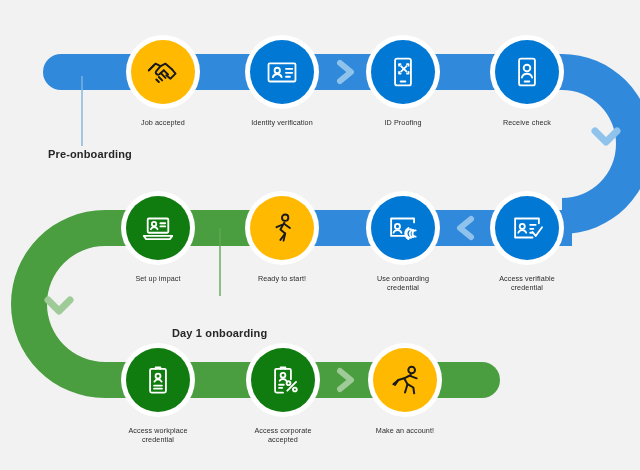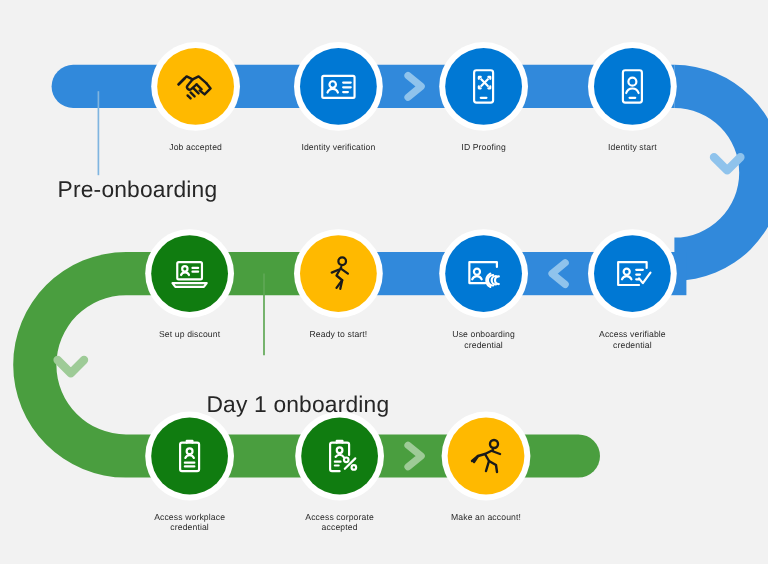--- a/index.html
+++ b/index.html
@@ -34,22 +34,22 @@
     font-size:7.2px;
     line-height:9px;
     letter-spacing:0.1px;
     white-space:pre-line;
     width:84px;
   }
 
   .section-label{
     position:absolute;
     color:#262626;
-    font-size:19px;
-    font-weight:normal;
+    font-size:11px;
+    font-weight:bold;
     letter-spacing:0.15px;
     white-space:nowrap;
   }
 </style>
 </head>
 <body>
 
 <div id="stage">
 
   <svg id="flowsvg" viewBox="0 0 640 470">
@@ -142,36 +142,36 @@
   <div class="disc" style="left:527px;top:72px;width:64px;height:64px;background:#0078d4;">
     <svg width="38" height="38" viewBox="0 0 48 48">
       <g fill="none" stroke="#ffffff" stroke-width="2.3" stroke-linecap="round" stroke-linejoin="round">
         <rect x="14" y="7" width="20" height="34" rx="2.5"></rect>
         <circle cx="24" cy="19" r="4.2"></circle>
         <path d="M17.5 31 a6.8 6.8 0 0 1 13 0"></path>
         <path d="M21 36 h6"></path>
       </g>
     </svg>
   </div>
-  <div class="node-label" style="left:527px;top:118px;">Identity start</div>
+  <div class="node-label" style="left:527px;top:118px;">Receive check</div>
 
   <div class="ring" style="left:158px;top:228px;width:74px;height:74px;"></div>
   <div class="disc" style="left:158px;top:228px;width:64px;height:64px;background:#107c10;">
     <svg width="38" height="38" viewBox="0 0 48 48">
       <g fill="none" stroke="#ffffff" stroke-width="2.3" stroke-linecap="round" stroke-linejoin="round">
         <rect x="11" y="12" width="26" height="18" rx="1.5"></rect>
         <circle cx="19" cy="19" r="2.8"></circle>
         <path d="M15 25.5 a4.6 4.6 0 0 1 8.4 0"></path>
         <path d="M27 18 h6"></path>
         <path d="M27 22 h6"></path>
         <path d="M6 34 h36 l-3 4 H9 Z"></path>
       </g>
     </svg>
   </div>
-  <div class="node-label" style="left:158px;top:274px;">Set up discount</div>
+  <div class="node-label" style="left:158px;top:274px;">Set up impact</div>
 
   <div class="ring" style="left:282px;top:228px;width:74px;height:74px;"></div>
   <div class="disc" style="left:282px;top:228px;width:64px;height:64px;background:#ffb900;">
     <svg width="38" height="38" viewBox="0 0 48 48">
       <g fill="none" stroke="#1a1a1a" stroke-width="2.4" stroke-linecap="round" stroke-linejoin="round">
         <circle cx="28" cy="11" r="4"></circle>
         <path d="M27 17 l-5 9 6 5 -2 9"></path>
         <path d="M28 31 l-6 8"></path>
         <path d="M24 20 l-7 3"></path>
         <path d="M27 19 l7 5"></path>

